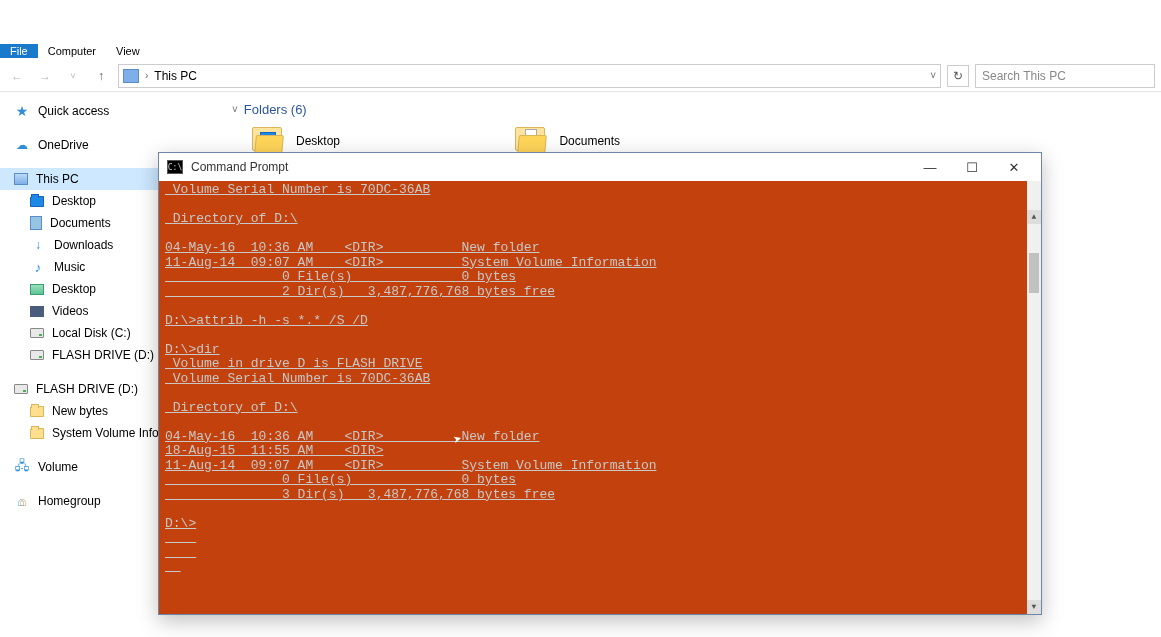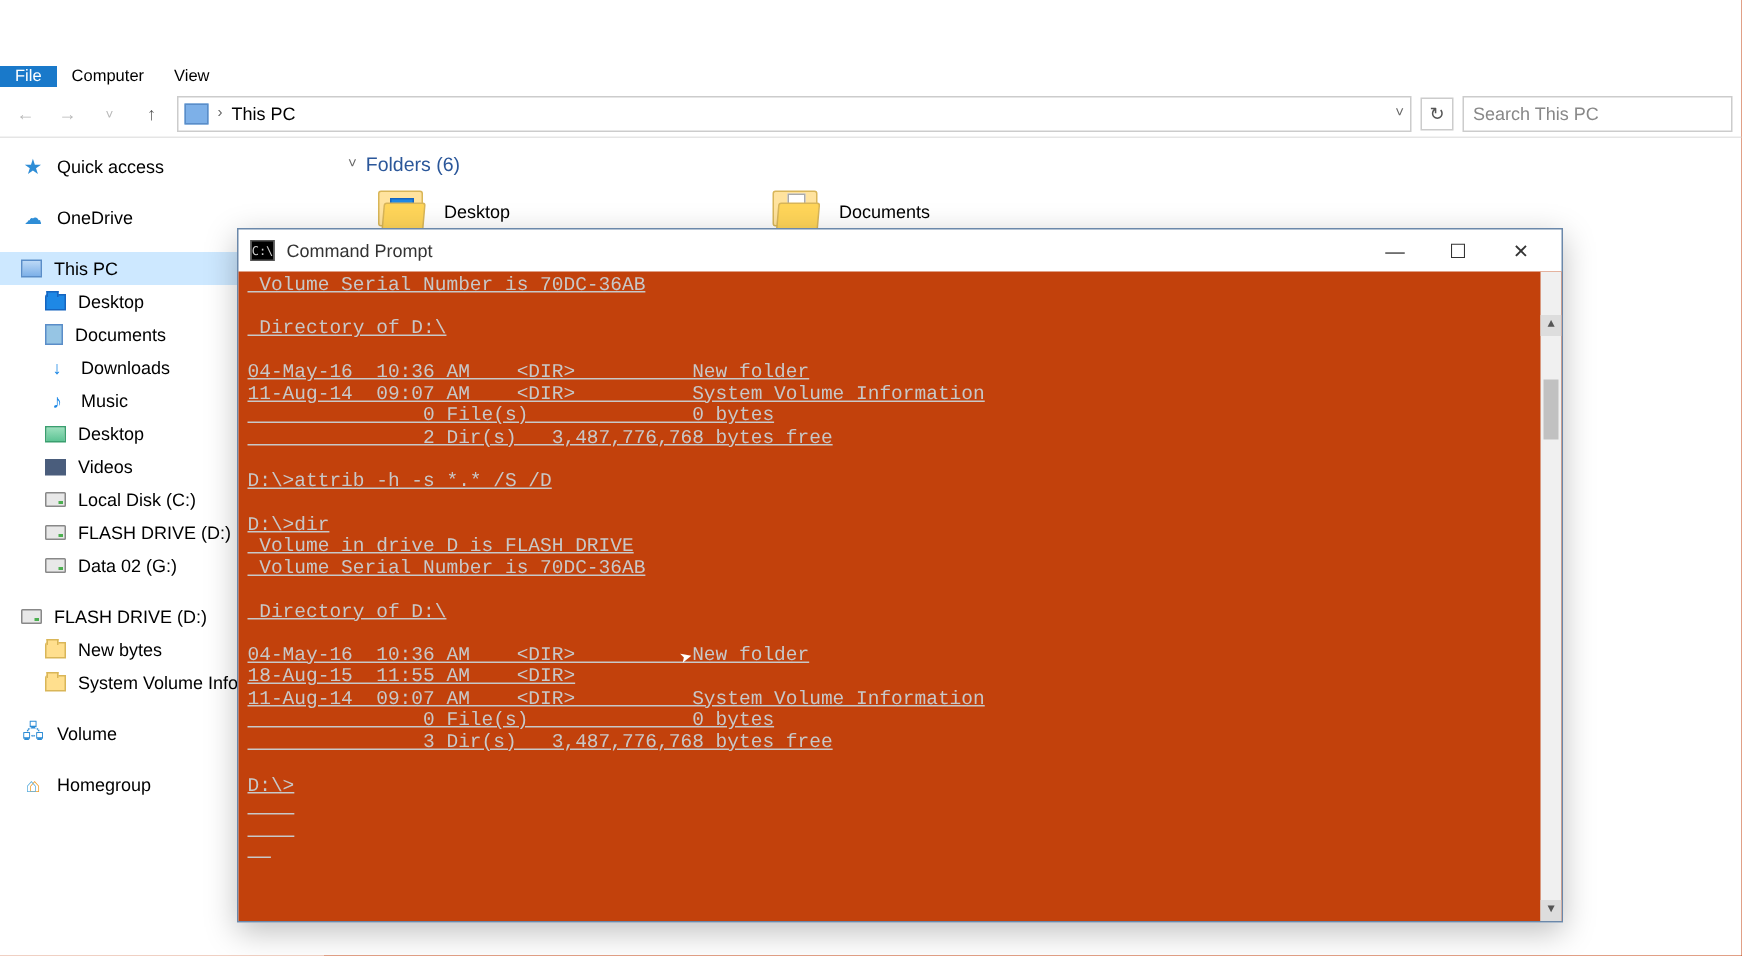--- a/index.html
+++ b/index.html
@@ -136,24 +136,20 @@
         <span>Videos</span>
       </div>
     <div class="tree-item indent1">
         <span class="ico ico-drive"></span>
         <span>Local Disk (C:)</span>
       </div>
     <div class="tree-item indent1">
         <span class="ico ico-drive"></span>
         <span>FLASH DRIVE (D:)</span>
       </div>
-    <div class="tree-item indent1">
-        <span class="ico ico-drive"></span>
-        <span>Data 02 (G:)</span>
-      </div>
     <div class="tree-spacer"></div>
     <div class="tree-item">
         <span class="ico ico-drive"></span>
         <span>FLASH DRIVE (D:)</span>
       </div>
     <div class="tree-item indent1">
         <span class="ico ico-folder"></span>
         <span>New bytes</span>
       </div>
     <div class="tree-item indent1">

